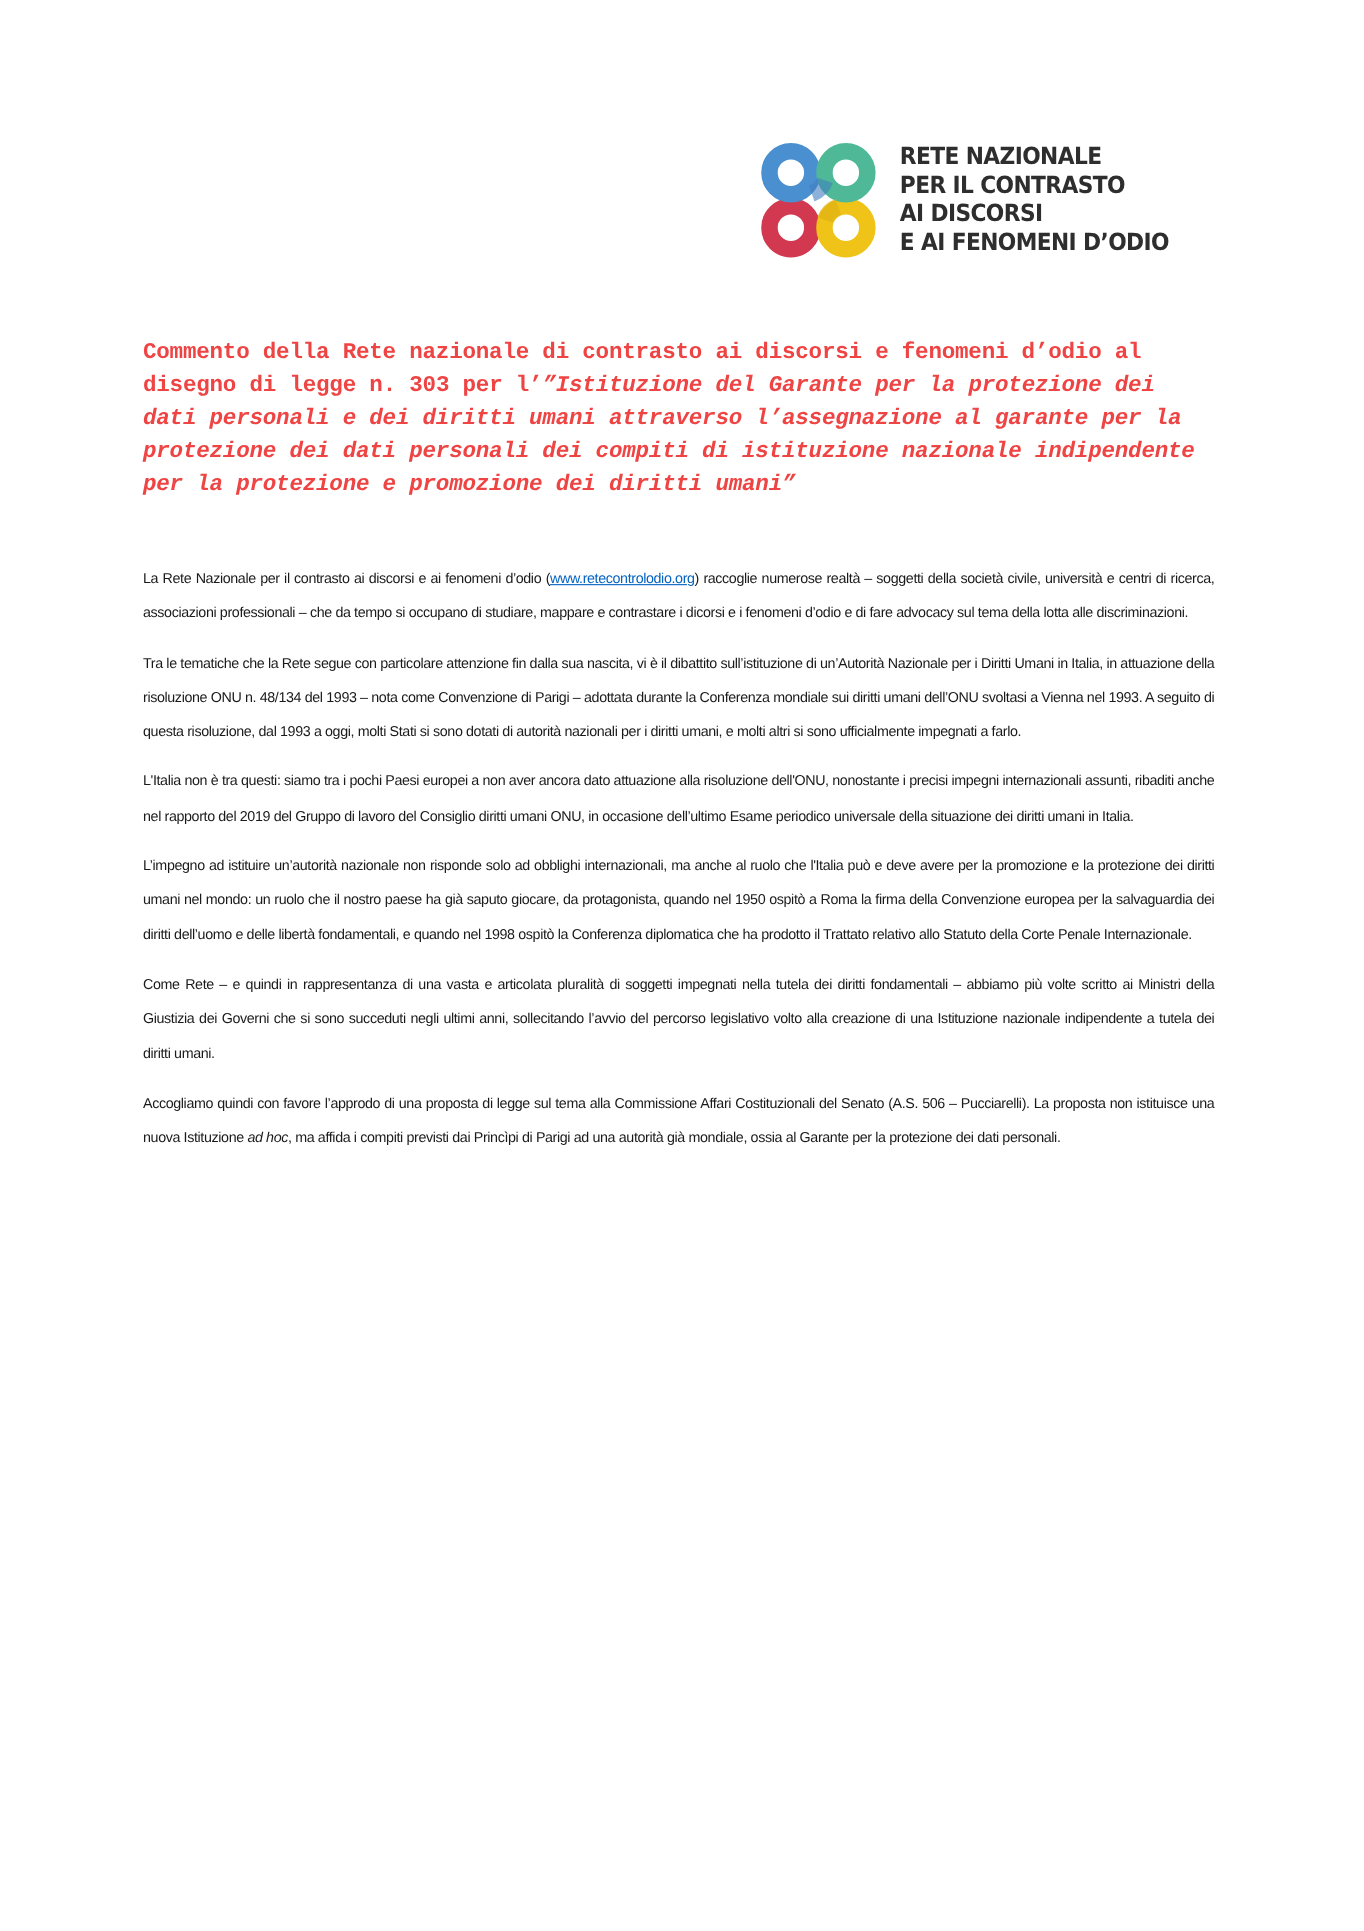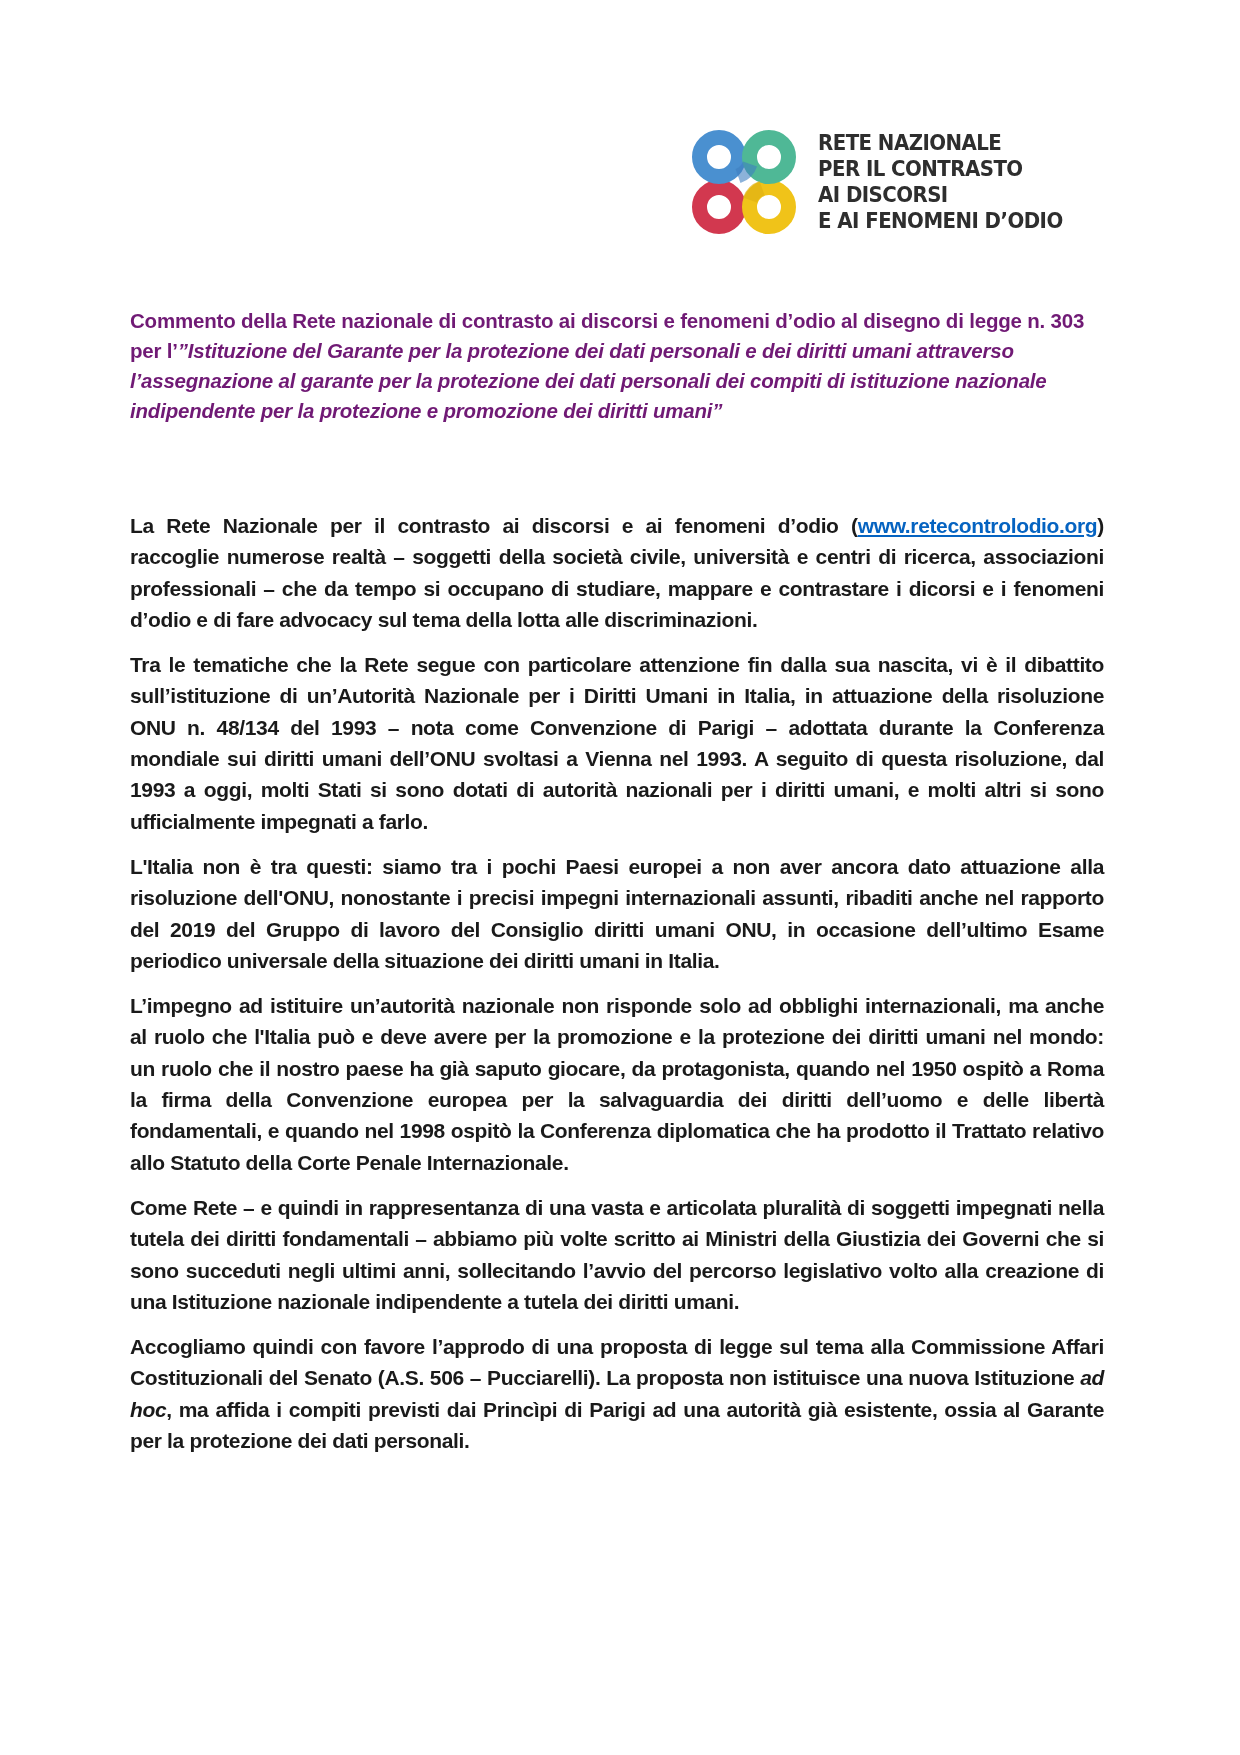--- a/index.html
+++ b/index.html
@@ -47,41 +47,40 @@
     transform-origin: left center;
   }
   .logo-text div { white-space: nowrap; }
 
   
   .title {
     position: absolute;
     left: 130px;
     top: 306px;
     width: 980px;
-    font-family: Liberation Sans, sans-serif;
+    font-family: Liberation Mono, monospace;
     font-weight: bold;
     font-size: 20.5px;
     line-height: 30px;
-    color: #701a75;
+    color: #ef4444;
     letter-spacing: -0.2px;
   }
   .title .it { font-style: italic; }
 
   
   .body {
     position: absolute;
     left: 130px;
     top: 510px;
     width: 974px;
     font-family: "Liberation Sans", sans-serif;
-    font-size: 21px;
+    font-size: 13px;
     line-height: 31.3px;
     color: #1a1a1a;
     letter-spacing: -0.35px;
-    font-weight: bold;
   }
   .body p {
     margin: 0 0 14px 0;
     text-align: justify;
   }
   .body a {
     color: #0563c1;
     text-decoration: underline;
   }
   .body .it { font-style: italic; }
@@ -122,17 +121,17 @@
 
   <div class="body">
     <p>
       <span>La Rete Nazionale per il contrasto ai discorsi e ai fenomeni d’odio (</span><a>www.retecontrolodio.org</a><span>) raccoglie numerose realtà – soggetti della società civile, università e centri di ricerca, associazioni professionali – che da tempo si occupano di studiare, mappare e contrastare i dicorsi e i fenomeni d’odio e di fare advocacy sul tema della lotta alle discriminazioni.</span>
     </p>
     <p>Tra le tematiche che la Rete segue con particolare attenzione fin dalla sua nascita, vi è il dibattito sull’istituzione di un’Autorità Nazionale per i Diritti Umani in Italia, in attuazione della risoluzione ONU n. 48/134 del 1993 – nota come Convenzione di Parigi – adottata durante la Conferenza mondiale sui diritti umani dell’ONU svoltasi a Vienna nel 1993. A seguito di questa risoluzione, dal 1993 a oggi, molti Stati si sono dotati di autorità nazionali per i diritti umani, e molti altri si sono ufficialmente impegnati a farlo.</p>
     <p>L'Italia non è tra questi: siamo tra i pochi Paesi europei a non aver ancora dato attuazione alla risoluzione dell'ONU, nonostante i precisi impegni internazionali assunti, ribaditi anche nel rapporto del 2019 del Gruppo di lavoro del Consiglio diritti umani ONU, in occasione dell’ultimo Esame periodico universale della situazione dei diritti umani in Italia.</p>
     <p>L’impegno ad istituire un’autorità nazionale non risponde solo ad obblighi internazionali, ma anche al ruolo che l'Italia può e deve avere per la promozione e la protezione dei diritti umani nel mondo: un ruolo che il nostro paese ha già saputo giocare, da protagonista, quando nel 1950 ospitò a Roma la firma della Convenzione europea per la salvaguardia dei diritti dell’uomo e delle libertà fondamentali, e quando nel 1998 ospitò la Conferenza diplomatica che ha prodotto il Trattato relativo allo Statuto della Corte Penale Internazionale.</p>
     <p>Come Rete – e quindi in rappresentanza di una vasta e articolata pluralità di soggetti impegnati nella tutela dei diritti fondamentali – abbiamo più volte scritto ai Ministri della Giustizia dei Governi che si sono succeduti negli ultimi anni, sollecitando l’avvio del percorso legislativo volto alla creazione di una Istituzione nazionale indipendente a tutela dei diritti umani.</p>
     <p>
-      <span>Accogliamo quindi con favore l’approdo di una proposta di legge sul tema alla Commissione Affari Costituzionali del Senato (A.S. 506 – Pucciarelli). La proposta non istituisce una nuova Istituzione </span><span class="it">ad hoc</span><span>, ma affida i compiti previsti dai Princìpi di Parigi ad una autorità già esistente, ossia al Garante per la protezione dei dati personali.</span>
+      <span>Accogliamo quindi con favore l’approdo di una proposta di legge sul tema alla Commissione Affari Costituzionali del Senato (A.S. 506 – Pucciarelli). La proposta non istituisce una nuova Istituzione </span><span class="it">ad hoc</span><span>, ma affida i compiti previsti dai Princìpi di Parigi ad una autorità già mondiale, ossia al Garante per la protezione dei dati personali.</span>
     </p>
   </div>
 
 </div>
 
 </body></html>

